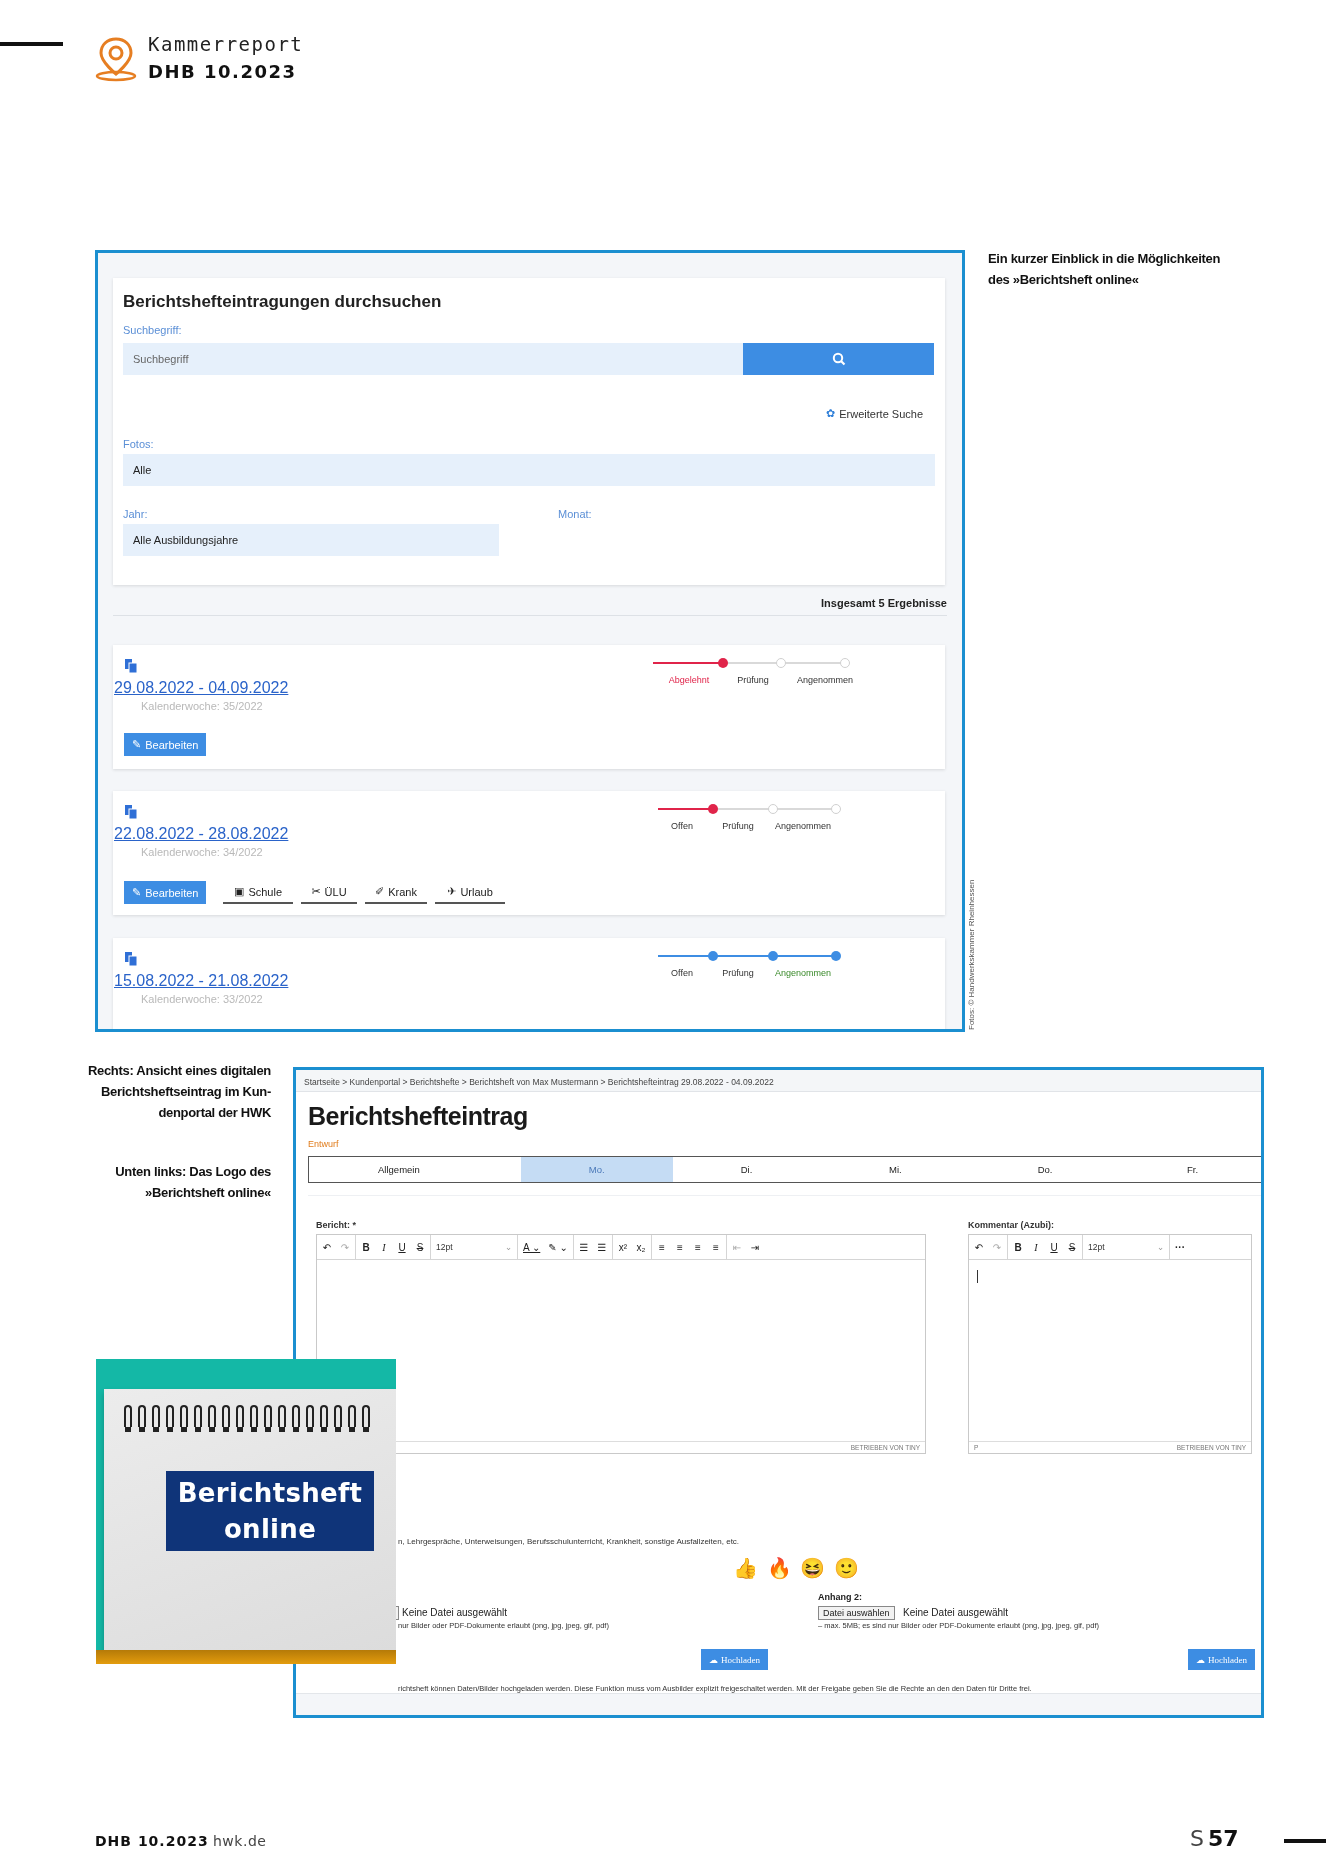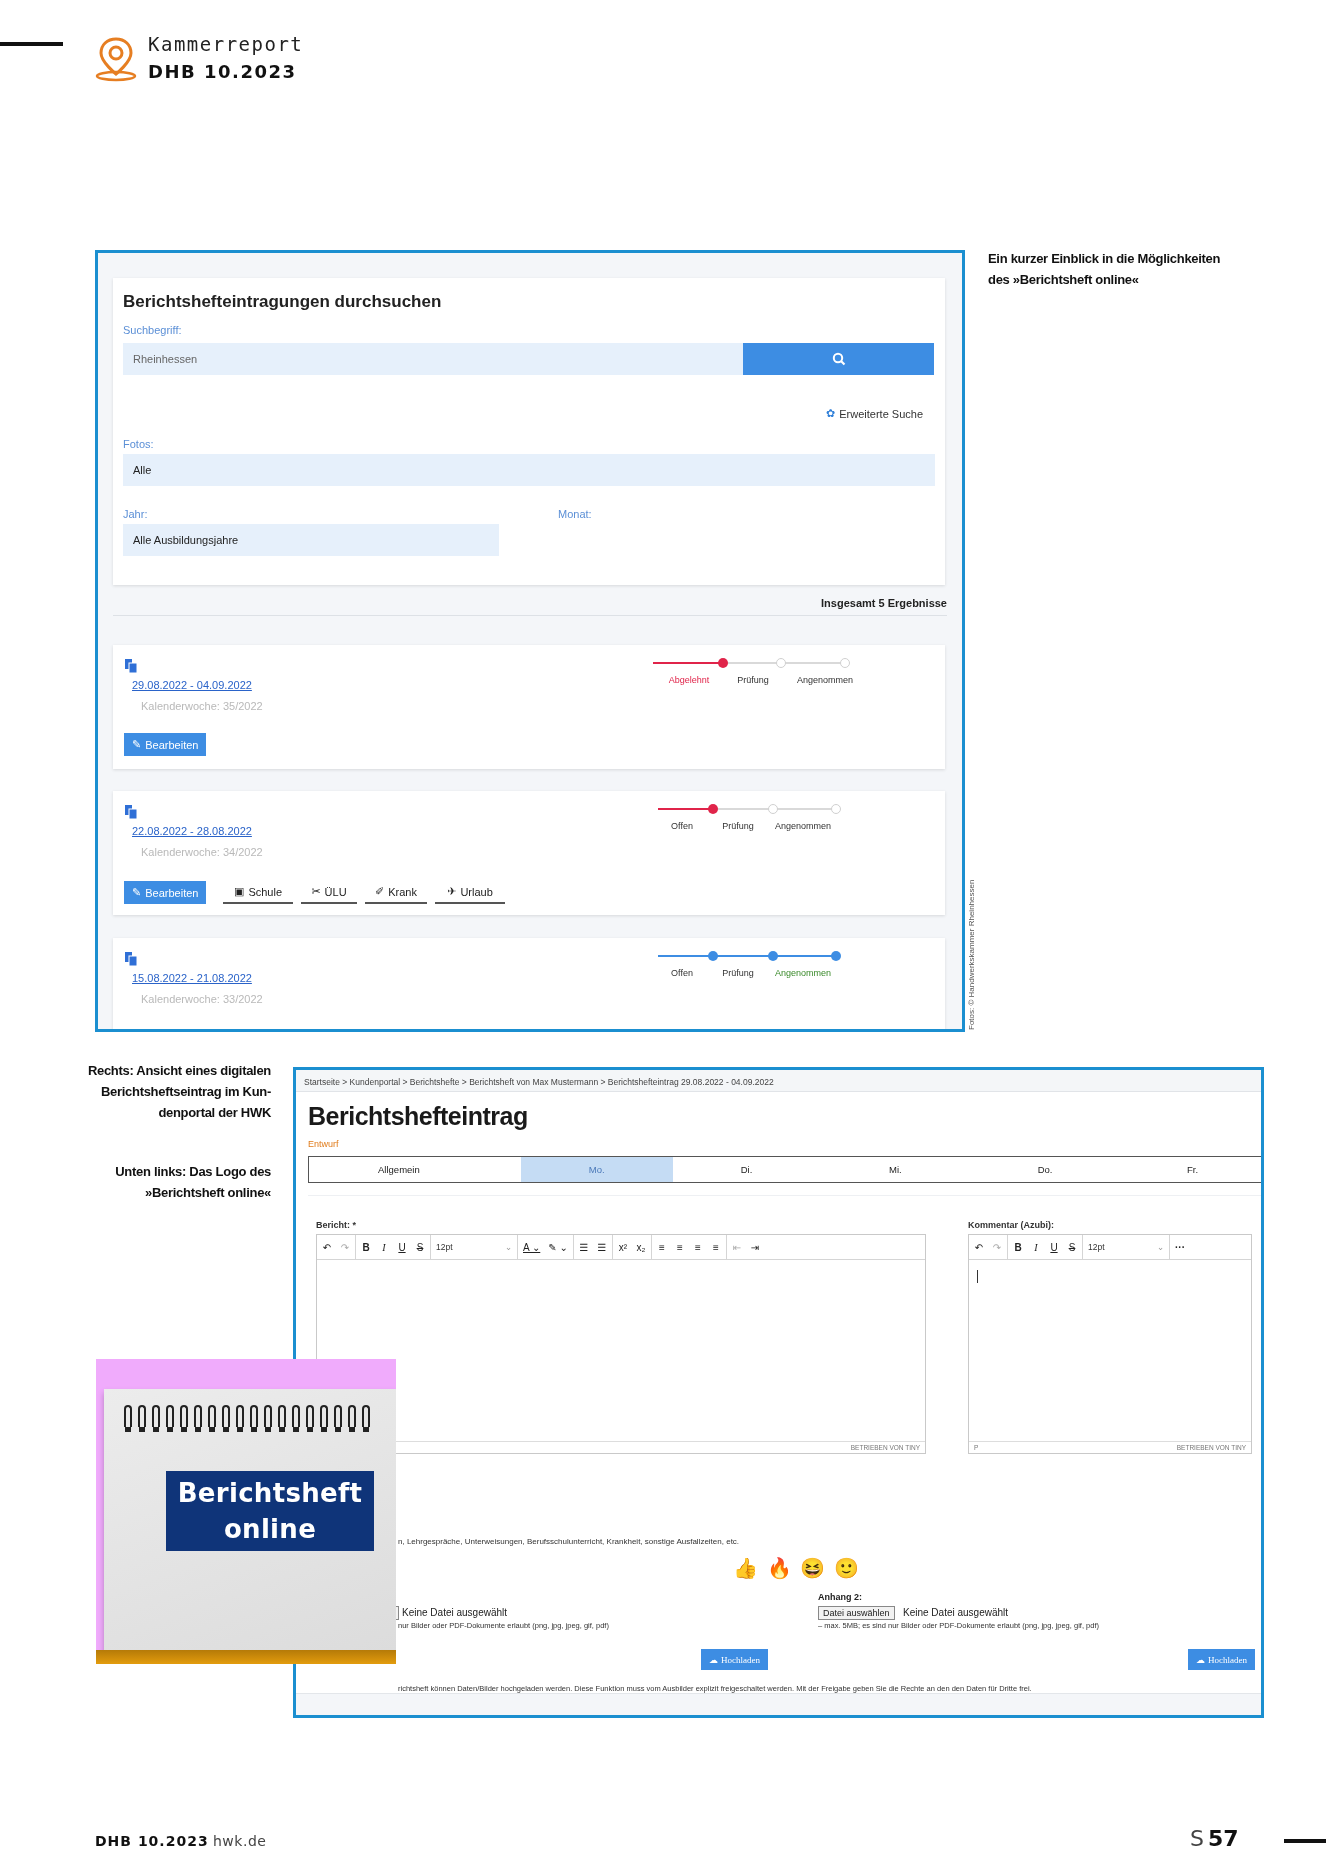--- a/index.html
+++ b/index.html
@@ -22,21 +22,21 @@
   .fld.placeholder { color: #666; }
   .search-btn { position: absolute; left: 630px; top: 65px; width: 191px; height: 32px; background: #3d8de3; display: flex; align-items: center; justify-content: center; }
   .ext-search { position: absolute; right: 22px; top: 129px; font-size: 11px; color: #333; display: flex; align-items: center; gap: 4px; }
   .ext-search .gear { color: #2f7fd8; font-size: 11px; }
 
   .results-total { position: absolute; right: 15px; top: 344px; font-size: 11px; font-weight: bold; color: #222; }
   .results-rule { position: absolute; left: 15px; right: 15px; top: 362px; height: 1px; background: #dde1e6; }
 
   .entry { left: 15px; width: 832px; }
   .entry .doc-ico { position: absolute; left: 11px; top: 13px; width: 14px; height: 16px; }
-  .entry .range { position: absolute; left: 19px; top: 34px; font-size: 11px; color: #2a63c9; text-decoration: underline; text-decoration-color: #2a63c9; }
+  .entry .range { position: absolute; left: 1px; top: 34px; font-size: 16px; color: #2a63c9; text-decoration: underline; text-decoration-color: #2a63c9; }
   .entry .kw { position: absolute; left: 28px; top: 55px; font-size: 11px; color: #b9b9b9; }
   .btn-edit { position: absolute; left: 11px; height: 23px; padding: 0 8px; background: #3d8de3; color: #fff; font-size: 11px; display: flex; align-items: center; gap: 4px; }
   .btn-tag { position: absolute; height: 23px; font-size: 11px; color: #222; display: flex; align-items: center; justify-content: center; gap: 4px; border-bottom: 2px solid #555; }
 
   .stepper { position: absolute; left: 540px; top: 10px; width: 200px; height: 40px; }
   .stepper .seg { position: absolute; top: 7px; height: 2px; }
   .stepper .dot { position: absolute; top: 3px; width: 10px; height: 10px; border-radius: 50%; }
   .stepper .dot.empty { background: #fff; border: 1px solid #d0d0d0; }
   .stepper .st-lbl { position: absolute; top: 20px; font-size: 9px; color: #333; white-space: nowrap; transform: translateX(-50%); }
 
@@ -72,21 +72,21 @@
   .att-lbl { position: absolute; font-size: 9px; font-weight: bold; color: #222; }
   .file-btn { position: absolute; border: 1px solid #888; background: #f2f2f2; font-size: 9px; padding: 1px 4px; color: #222; }
   .file-txt { position: absolute; font-size: 10px; color: #222; white-space: nowrap; }
   .file-note { position: absolute; font-size: 7.5px; color: #333; white-space: nowrap; }
   .upl-btn { position: absolute; height: 21px; padding: 0 8px; background: #3d8de3; color: #fff; font-size: 9px; display: flex; align-items: center; gap: 3px; font-family: "Liberation Serif", serif; }
   .legal { position: absolute; left: 90px; top: 488px; font-size: 7.5px; color: #333; white-space: nowrap; }
   .panel-rule { position: absolute; left: 0; right: 0; top: 520px; height: 1px; background: #e2e5e9; }
   .bottom-strip { position: absolute; left: 0; right: 0; bottom: 0; height: 22px; background: #f4f6f9; border-top: 1px solid #e3e6ea; }
 
   
-  .logo-img { position: absolute; left: 96px; top: 1359px; width: 300px; height: 305px; background: #f0abfc; overflow: hidden; text-align: right; }
+  .logo-img { position: absolute; left: 96px; top: 1359px; width: 300px; height: 305px; background: #14b8a6; overflow: hidden; text-align: right; }
   .pad { position: absolute; left: 8px; top: 30px; width: 292px; height: 262px; background: linear-gradient(160deg, #ececec 0%, #dcdcdc 100%); box-shadow: 0 4px 6px rgba(0,0,0,0.25); }
   .rings { position: absolute; left: 20px; top: 16px; display: flex; gap: 6px; }
   .ring { width: 8px; height: 22px; border: 2.5px solid #222; border-bottom: none; border-radius: 4px 4px 0 0; position: relative; }
   .ring::after { content: ""; position: absolute; left: -1px; bottom: -5px; width: 6px; height: 5px; background: #222; }
   .logo-box { position: absolute; left: 62px; top: 82px; width: 208px; height: 80px; background: #0f3479; color: #fff; display: flex; flex-direction: column; align-items: center; justify-content: center; font-family: "DejaVu Sans", sans-serif; font-weight: bold; font-size: 26px; line-height: 36px; letter-spacing: 0.3px; }
   .logo-shadow { position: absolute; left: 0; right: 0; bottom: 0; height: 14px; background: linear-gradient(to bottom, #b57a08, #e39c0d); }
 
   
   .foot-issue { position: absolute; left: 95px; top: 1833px; font-family: "DejaVu Sans", sans-serif; font-weight: bold; font-size: 14px; letter-spacing: 1px; color: #111; }
   .foot-site { position: absolute; left: 213px; top: 1833px; font-family: "DejaVu Sans", sans-serif; font-size: 14px; color: #444; letter-spacing: 0.5px; }
@@ -103,21 +103,21 @@
   <circle cx="22" cy="17" r="6" fill="none" stroke="#e67e22" stroke-width="3"></circle>
   <ellipse cx="22" cy="40" rx="19" ry="4" fill="none" stroke="#e67e22" stroke-width="2.5"></ellipse>
 </svg>
 <div class="hdr-kicker">Kammerreport</div>
 <div class="hdr-issue">DHB 10.2023</div>
 
 <div class="shot1">
   <div class="card search-card">
     <div class="s-title">Berichtsheftеintragungen durchsuchen</div>
     <div class="lbl-blue" style="left:10px;top:46px;">Suchbegriff:</div>
-    <div class="fld placeholder" style="left:10px;top:65px;width:620px;height:32px;">Rheinhessen</div>
+    <div class="fld placeholder" style="left:10px;top:65px;width:620px;height:32px;">Suchbegriff</div>
     <div class="search-btn">
       <svg width="14" height="14" viewBox="0 0 14 14">
           <circle cx="6" cy="6" r="4.2" fill="none" stroke="#fff" stroke-width="2"></circle>
           <line x1="9" y1="9" x2="12.5" y2="12.5" stroke="#fff" stroke-width="2.2"></line>
         </svg>
     </div>
     <div class="ext-search">
       <span class="gear">✿</span>
       <span>Erweiterte Suche</span>
     </div>

